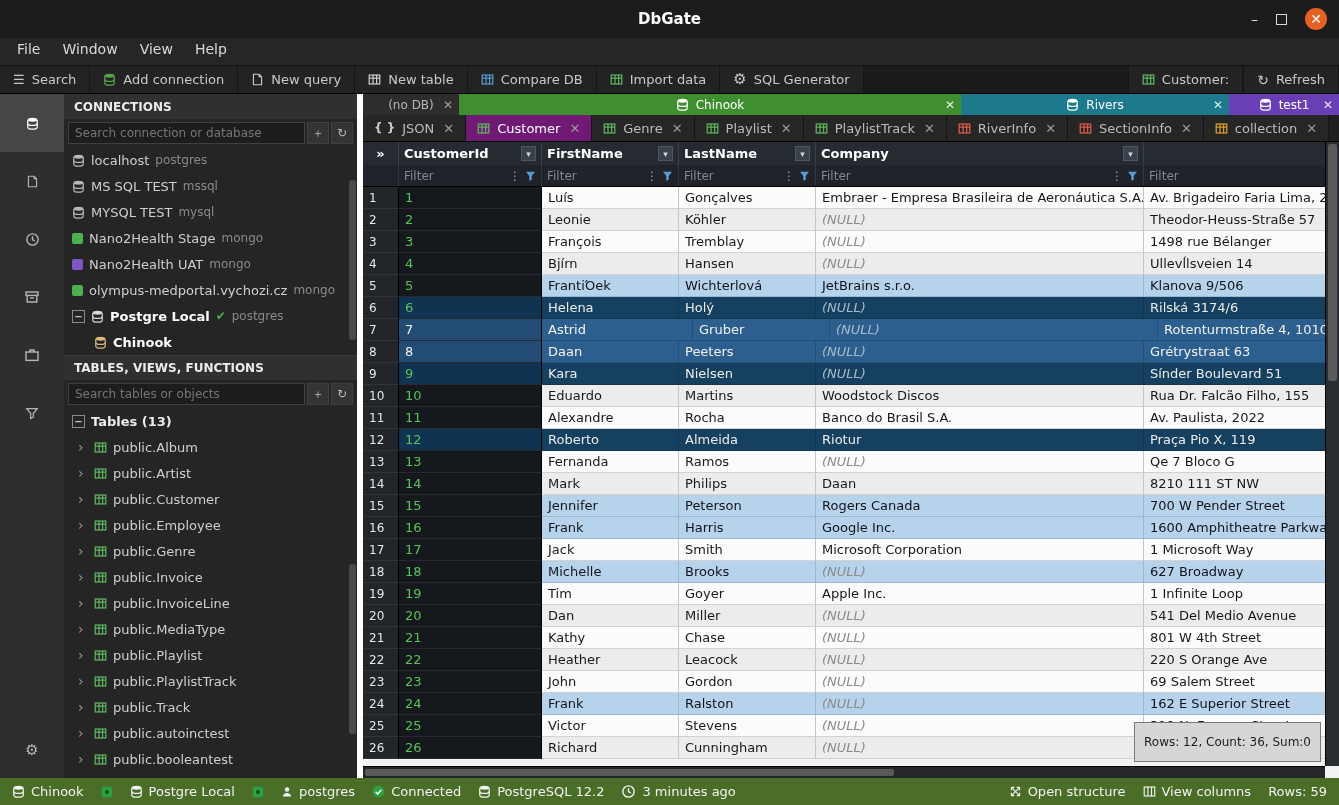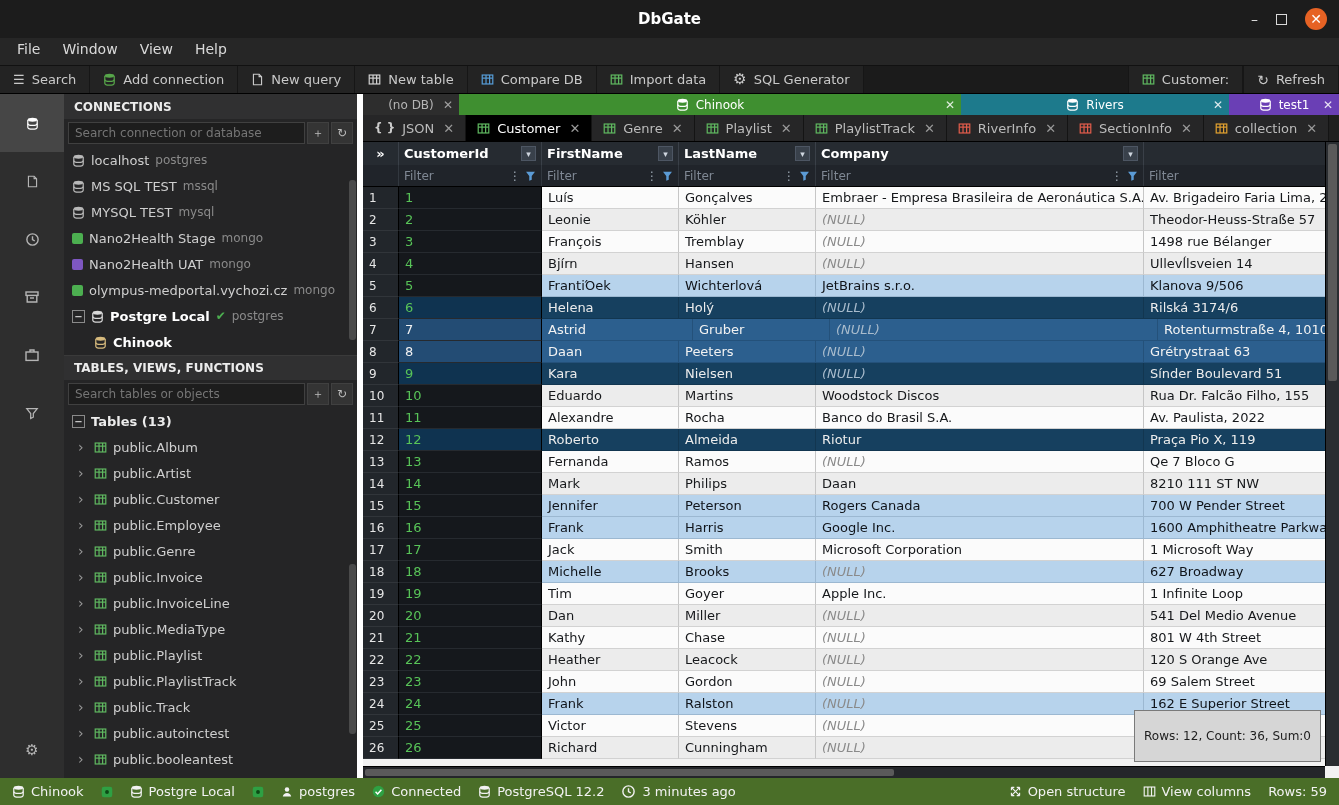--- a/index.html
+++ b/index.html
@@ -49,21 +49,21 @@
   .chev{color:#9a9a9a;font-size:14px;width:10px;flex-shrink:0}
   .panel-scroll{position:absolute;right:1px;width:7px;background:#4a4a4a;border-radius:3px}
 
   
   .mainarea{flex:1;display:flex;flex-direction:column;min-width:0;background:#1b1b1b}
   .tabgroups{height:21px;display:flex;overflow:hidden}
   .tabgroup{display:flex;align-items:center;justify-content:center;gap:7px;font-size:12px;flex-shrink:0;position:relative}
   .tabgroup .tg-close{position:absolute;right:6px;font-size:12px;opacity:.85}
   .filetabs{height:27px;display:flex;background:#1f1f1f;overflow:hidden;border-bottom:1px solid #000}
   .filetab{display:flex;align-items:center;gap:7px;padding:0 11px;font-size:13px;color:#bcbcbc;border-right:1px solid #141414;white-space:nowrap;background:#262627}
-  .filetab.active{background:#000000;color:#fff}
+  .filetab.active{background:#701a75;color:#fff}
   .filetab .ft-close{color:#9a9a9a;font-size:13px;margin-left:2px}
   .json-glyph{font-weight:bold;font-size:12px}
 
   
   .gridwrap{flex:1;position:relative;background:#f2f2f2;display:flex;flex-direction:column;min-height:0;overflow:hidden}
   .g-header{display:flex;height:23px;background:#262b31;flex-shrink:0}
   .g-hcell{display:flex;align-items:center;justify-content:space-between;padding:0 5px;color:#fff;font-weight:bold;font-size:13px;border-right:1px solid #3a4048;overflow:hidden;white-space:nowrap;flex-shrink:0}
   .dd{width:15px;height:15px;background:#39414b;border:1px solid #4d5663;color:#cfd6df;font-size:9px;display:flex;align-items:center;justify-content:center;flex-shrink:0}
   .g-filter{display:flex;height:22px;background:#20242a;border-bottom:1px solid #000;flex-shrink:0}
   .g-fcell{display:flex;align-items:center;justify-content:space-between;padding:0 5px;color:#7f8894;font-size:12px;border-right:1px solid #32383f;overflow:hidden;white-space:nowrap;flex-shrink:0}
@@ -81,21 +81,21 @@
   .g-row.row-navy .g-cell.light{background:#2c5f8e;border-color:#24517a;color:#f2f2f2}
   .g-row.row-navy .idcell{background:#234c74;color:#f2f2f2}
   .g-row.row-navydark .g-cell.light{background:#16405f;border-color:#123650;color:#ececec}
   .g-row.row-navydark .idcell{background:#0f3350;color:#58c458}
   .null{color:#8a8a8a;font-style:italic}
   .row-navy .null,.row-navydark .null{color:#a9bccd}
   .v-scroll{position:absolute;top:0;right:0;bottom:12px;width:14px;background:#2a2d31;border-left:1px solid #000}
   .v-thumb{position:absolute;top:2px;left:2px;right:2px;height:38%;background:#5a5a5a;border-radius:2px}
   .h-scroll{position:absolute;left:0;right:14px;bottom:0;height:12px;background:#24262a;border-top:1px solid #000}
   .h-thumb{position:absolute;top:2px;left:2px;width:55%;bottom:2px;background:#5a5a5a;border-radius:2px}
-  .sel-overlay{position:absolute;right:18px;bottom:16px;background:#d6d6d6;border:1px solid #7a7a7a;color:#1d1d1d;font-size:12px;padding:18px 9px;white-space:nowrap}
+  .sel-overlay{position:absolute;right:18px;bottom:16px;background:#d6d6d6;border:1px solid #7a7a7a;color:#1d1d1d;font-size:12px;padding:12px 9px;white-space:nowrap}
 
   
   .statusbar{height:27px;background:#4a6e28;display:flex;align-items:center;padding:0 12px;gap:17px;color:#f2f2f2;font-size:13px}
   .sb-item{display:flex;align-items:center;gap:6px;white-space:nowrap}
   .sb-right{margin-left:auto;display:flex;gap:17px}
 </style>
 </head>
 <body>
 
 <div>
@@ -934,21 +934,21 @@
               <div class="g-cell light" style="flex:1 1 auto;border-right:none">801 W 4th Street</div>
             </div>
             <div class="g-row row-normal even">
               <div class="g-cell rownum" style="width:36px">22</div>
               <div class="g-cell idcell" style="width:143px">22</div>
               <div class="g-cell light" style="width:137px">Heather</div>
               <div class="g-cell light" style="width:137px">Leacock</div>
               <div class="g-cell light" style="width:328px">
                 <span class="null">(NULL)</span>
               </div>
-              <div class="g-cell light" style="flex:1 1 auto;border-right:none">120 S Orange Ave</div>
+              <div class="g-cell light" style="flex:1 1 auto;border-right:none">220 S Orange Ave</div>
             </div>
             <div class="g-row row-normal odd">
               <div class="g-cell rownum" style="width:36px">23</div>
               <div class="g-cell idcell" style="width:143px">23</div>
               <div class="g-cell light" style="width:137px">John</div>
               <div class="g-cell light" style="width:137px">Gordon</div>
               <div class="g-cell light" style="width:328px">
                 <span class="null">(NULL)</span>
               </div>
               <div class="g-cell light" style="flex:1 1 auto;border-right:none">69 Salem Street</div>

